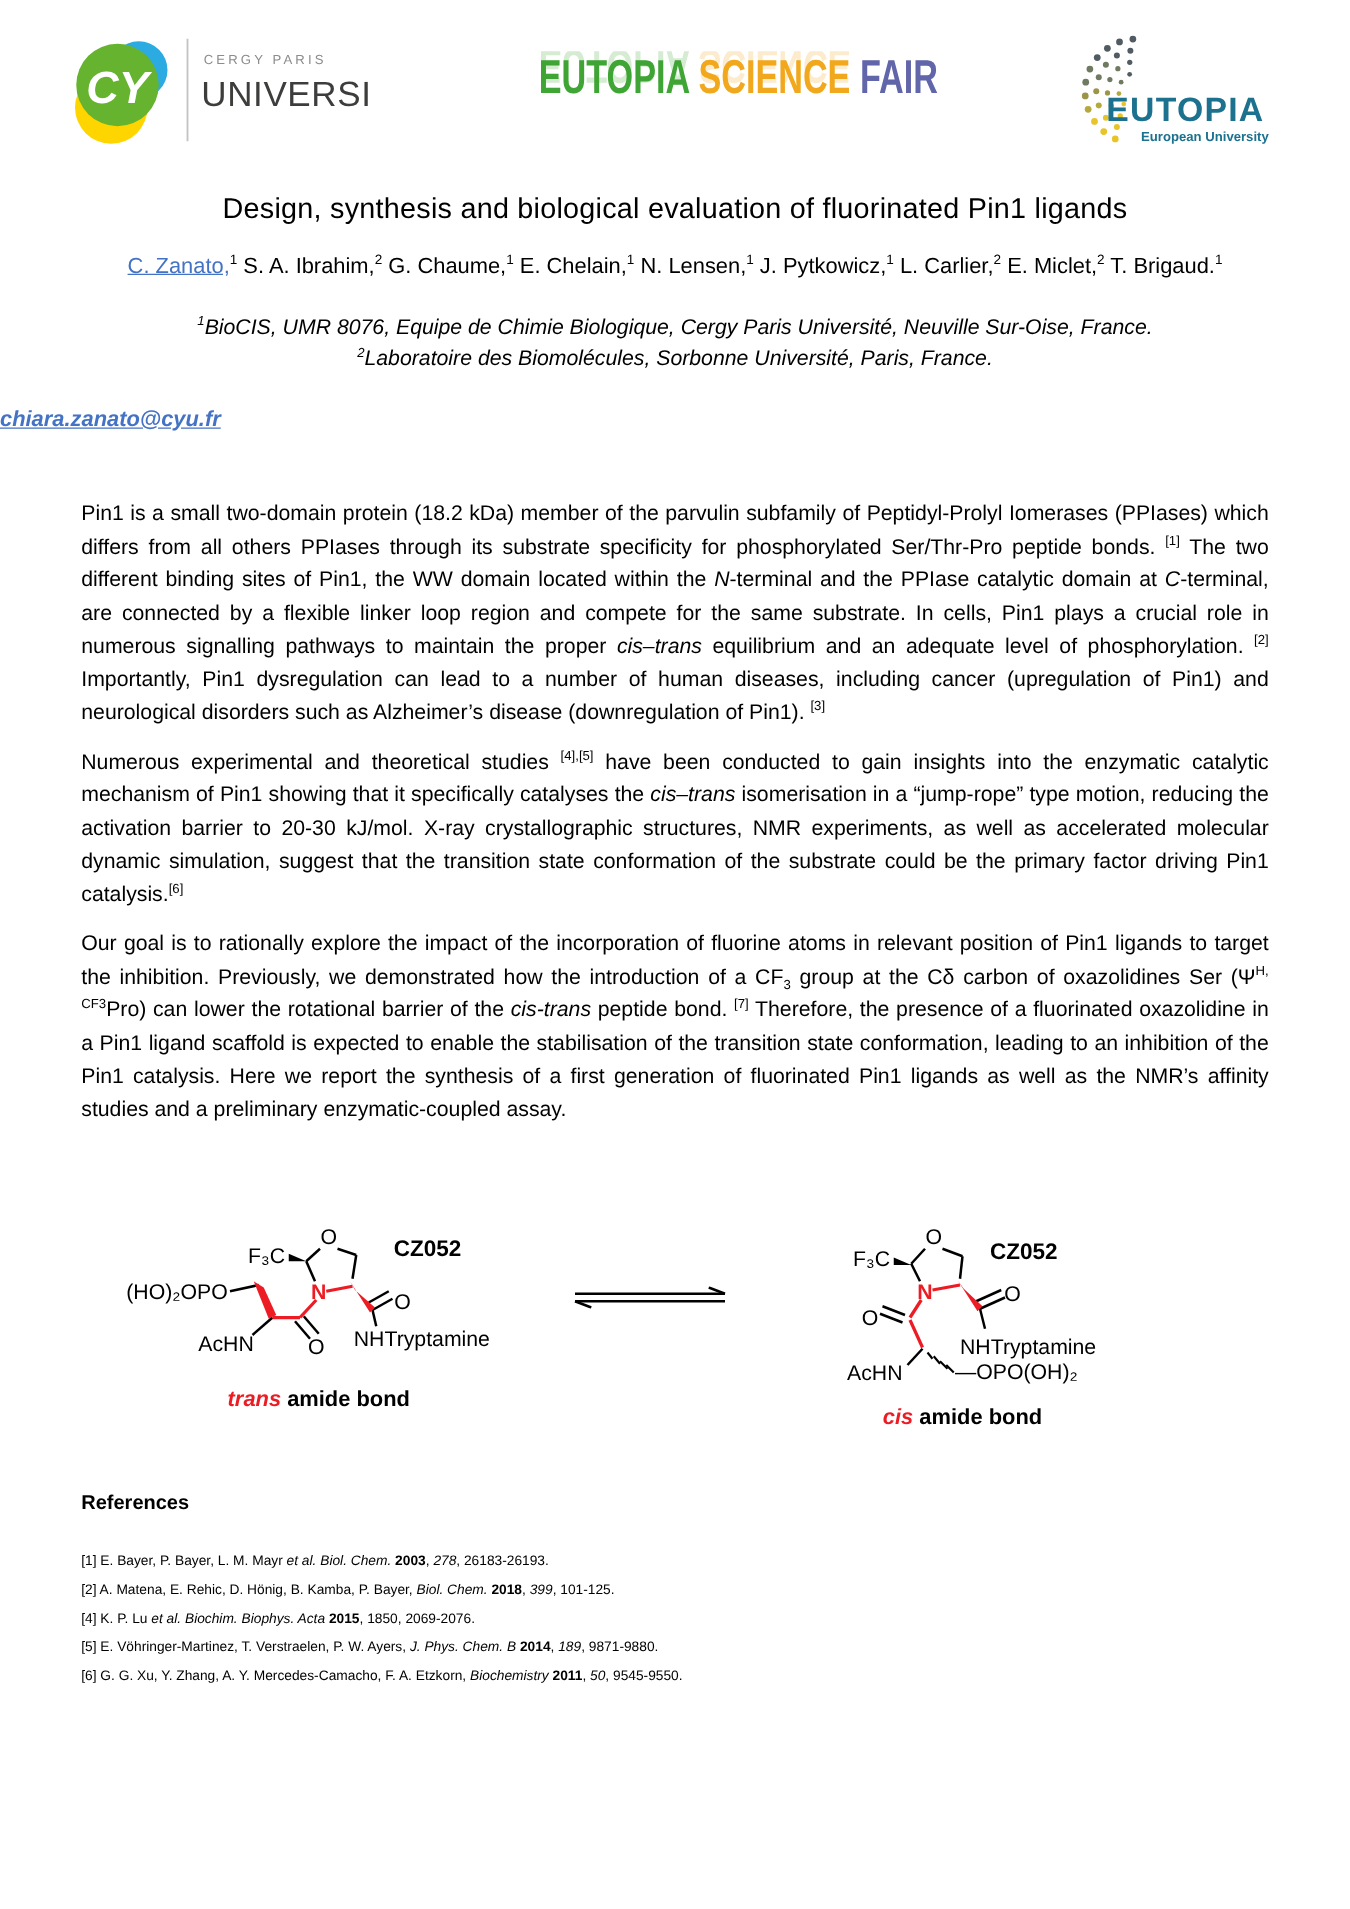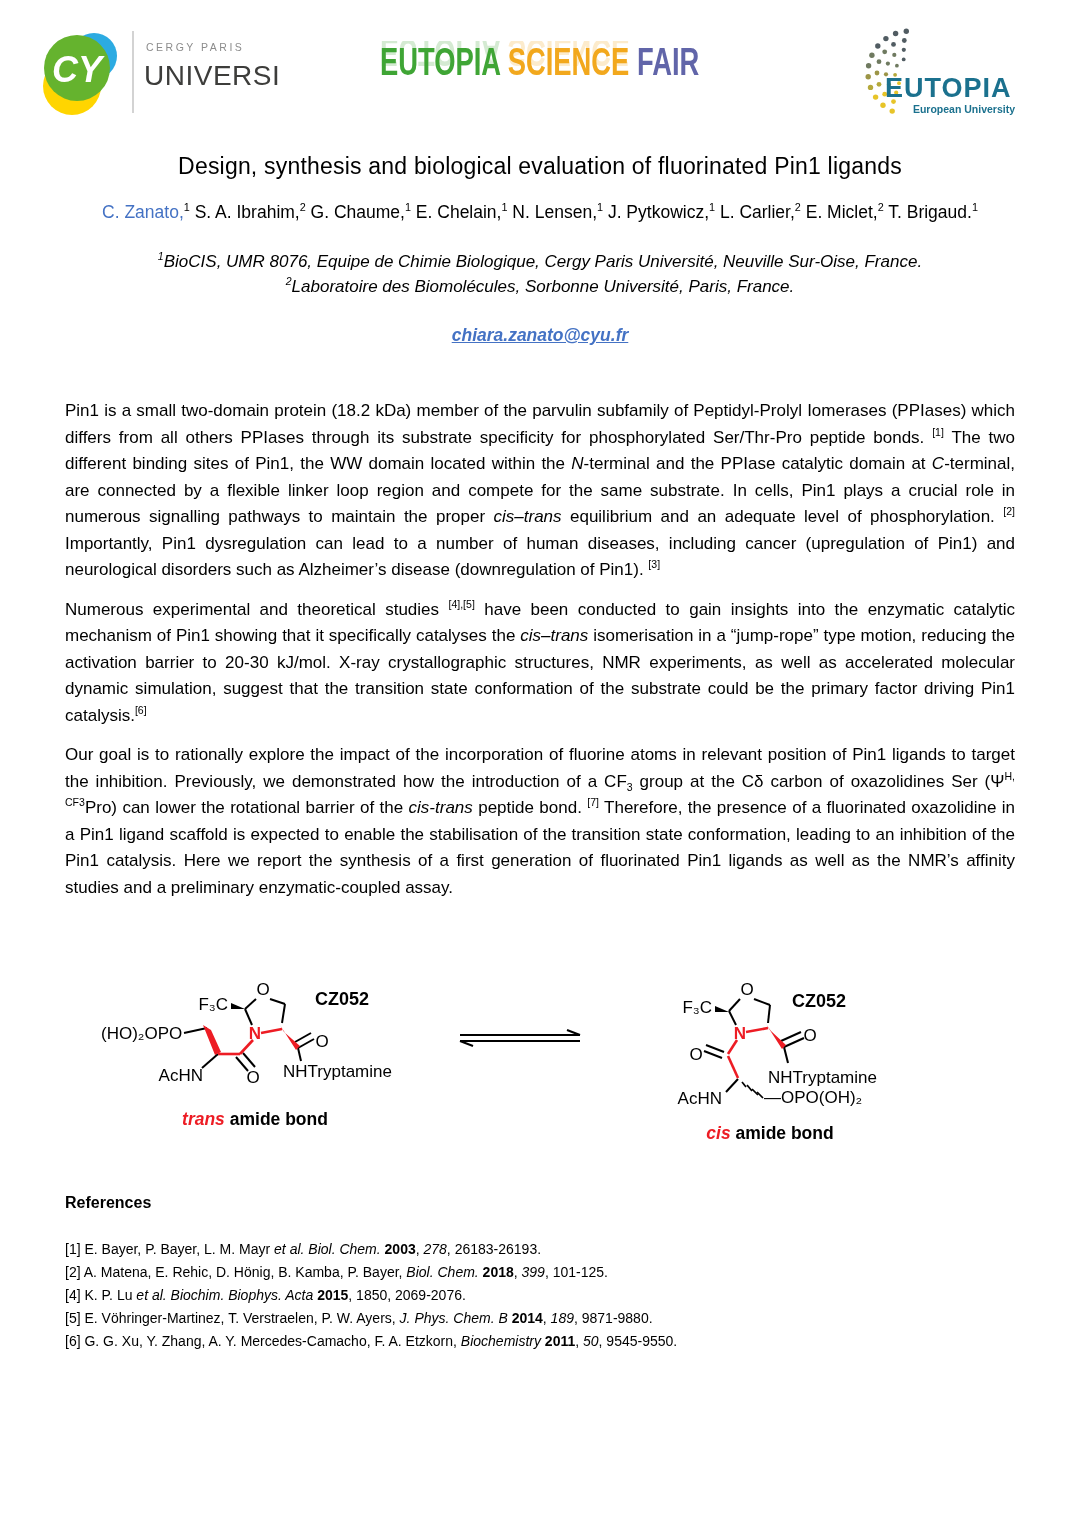--- a/index.html
+++ b/index.html
@@ -2,63 +2,63 @@
 <html><head>
 <meta charset="utf-8">
 <style>
   html,body{margin:0;padding:0;background:#e8e8e8;}
   .page{
     width:1080px;height:1527px;margin:0 auto;background:#ffffff;
     font-family:"Liberation Sans","DejaVu Sans",sans-serif;color:#000;
     overflow:hidden;position:relative;
   }
   
-  .header{display:flex;align-items:flex-start;padding:25px 60px 0 30px;height:100px;}
+  .header{display:flex;align-items:flex-start;padding:25px 60px 0 47px;height:100px;gap:34px;}
   .cy-logo{width:250px;height:95px;flex:0 0 auto;}
   .fair-logo{margin-left:100px;margin-top:16px;width:345px;height:78px;overflow:hidden;flex:0 0 auto;}
   .fair-text{font-size:38px;font-weight:700;white-space:nowrap;transform:scaleX(.72);transform-origin:0 50%;line-height:42px;}
   .fair-mirror{transform:scaleX(.72) scaleY(-1);transform-origin:0 0;opacity:.22;filter:blur(.6px);margin-top:-10px;height:34px;overflow:hidden;}
   .eutopia-logo{margin-left:auto;width:165px;height:95px;flex:0 0 auto;}
   
   .title{margin-top:28px;text-align:center;font-size:23px;font-weight:400;letter-spacing:.2px;}
   .authors{margin:20px auto 0;width:910px;text-align:center;font-size:17.5px;line-height:25px;}
   .affiliations{margin-top:24px;text-align:center;font-style:italic;font-size:17px;line-height:25px;}
-  .email{margin-top:26px;text-align:center;}
+  .email{margin-top:26px;}
   .email span{color:#4472c4;font-weight:700;font-style:italic;font-size:17.5px;text-decoration:underline;cursor:pointer;}
   
   .abstract{width:950px;margin:52px auto 0;}
   .abstract p{margin:0;text-align:justify;font-size:17px;line-height:26.5px;}
   .abstract p + p{margin-top:13px;}
   
   .sg-i{font-style:italic;}
   .sg-b{font-weight:700;}
   .sg-sup{vertical-align:super;font-size:.62em;line-height:0;}
   .sg-sub{vertical-align:sub;font-size:.62em;line-height:0;}
-  .sg-link{color:#4472c4;cursor:pointer;}
+  .sg-link{color:#4472c4;text-decoration:underline;cursor:pointer;}
   .sg-red{color:#ed1c24;}
   .sg-green{color:#3fa535;}
   .sg-orange{color:#f2a81d;}
   .sg-purple{color:#6165a9;}
   
   .figure{margin-top:60px;display:flex;align-items:flex-start;padding-left:85px;}
   .struct{flex:0 0 auto;}
   .struct svg{display:block;}
   .caption{text-align:center;font-size:17.5px;font-weight:700;}
   .caption-left{width:340px;margin-top:16px;}
   .caption-right{width:260px;margin-top:12px;}
   .eq-arrow{margin-left:30px;margin-top:68px;flex:0 0 auto;}
   .struct-right{margin-left:55px;}
   .struct-left{margin-left:0;}
   svg text{font-family:"Liberation Sans","DejaVu Sans",sans-serif;}
   .chem-label{font-size:17px;fill:#000;}
   .chem-label-red{font-size:17px;fill:#ed1c24;font-weight:700;}
   .chem-compound{font-size:18px;font-weight:700;fill:#000;}
   
   .refs-heading{margin:50px 0 0 65px;font-size:16px;font-weight:700;}
-  .refs-list{margin:26px 65px 0 65px;font-size:14px;line-height:23px;}
+  .refs-list{margin:26px 65px 0 65px;font-size:11px;line-height:23px;}
 </style>
 </head>
 <body>
 
 <div class="page">
 
   <div class="header">
 
     <svg class="cy-logo" viewBox="0 0 250 95">
       <g>

